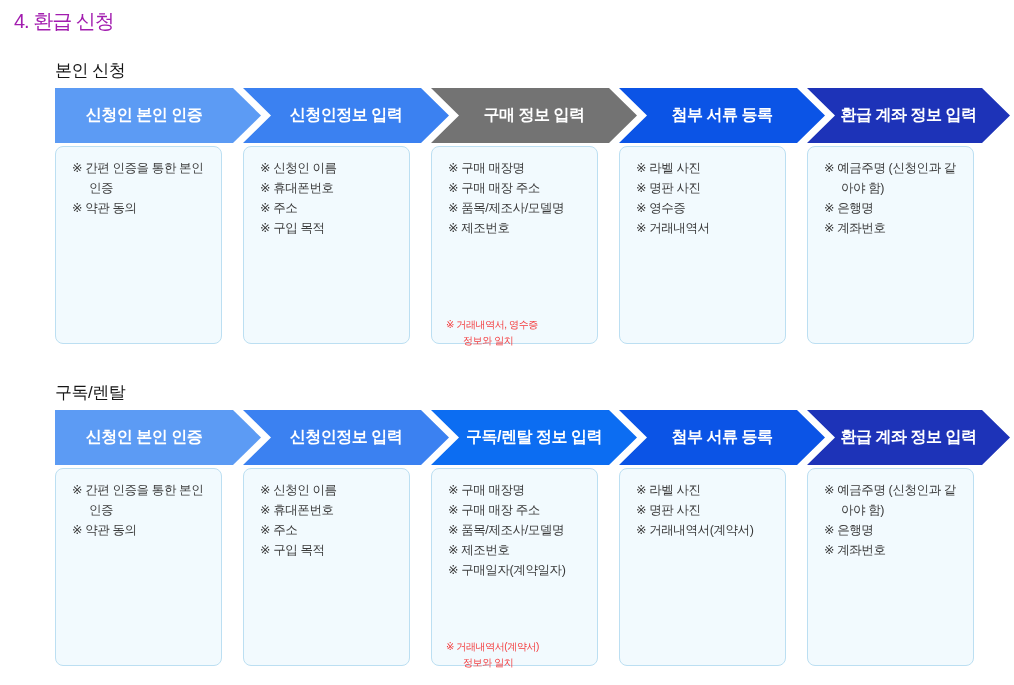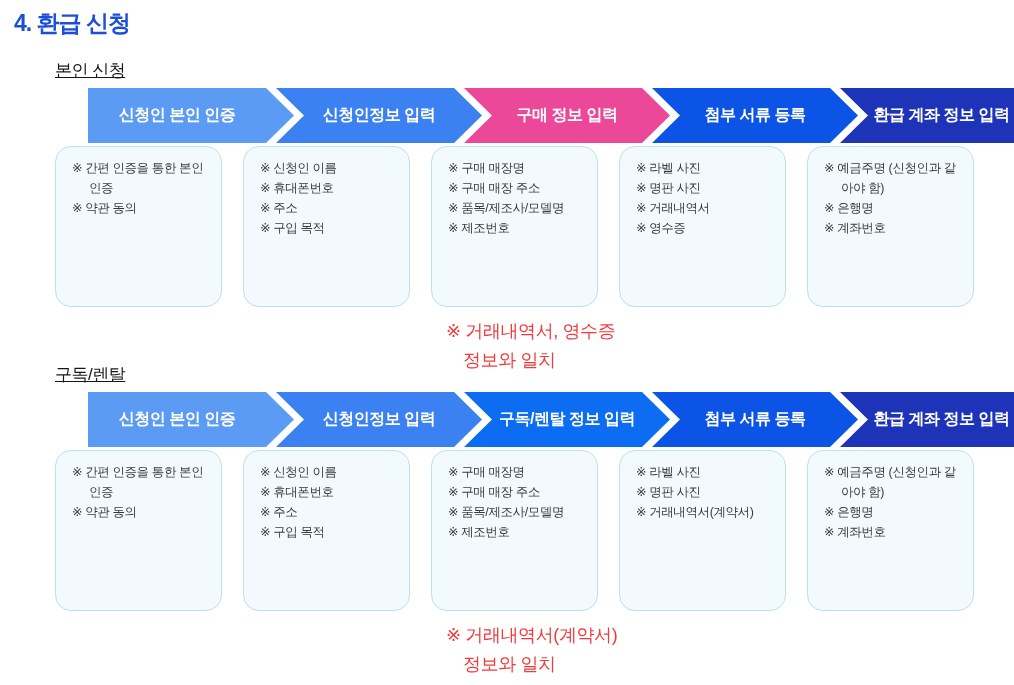--- a/index.html
+++ b/index.html
@@ -3,75 +3,74 @@
 <meta charset="utf-8">
 <style>
   * { margin:0; padding:0; box-sizing:border-box; }
   html,body { background:#ffffff; }
   .canvas {
     position:relative; width:1014px; height:685px; background:#ffffff;
     font-family:"Liberation Sans","DejaVu Sans",sans-serif; overflow:hidden;
   }
   .page-title {
     position:absolute; left:14px; top:8px;
-    font-size:23px; font-weight:bold; color:#1d4ed8; letter-spacing:-1px;
+    font-size:20px; font-weight:normal; color:#a21caf; letter-spacing:-1px;
   }
   .flow-section { position:absolute; left:55px; width:959px; height:300px; }
   .section-label {
     position:absolute; top:0; left:0;
-    font-size:17px; color:#161616; letter-spacing:-0.5px;text-decoration:underline;
+    font-size:17px; color:#161616; letter-spacing:-0.5px;
   }
   .flow { position:absolute; top:29px; left:0; height:55px; width:959px; }
   .arrow {
     position:absolute; top:0; height:55px; width:206px;
     display:flex; align-items:center; justify-content:center;
     padding-left:28px; padding-right:28px;
     clip-path: polygon(0 0, calc(100% - 28px) 0, 100% 50%, calc(100% - 28px) 100%, 0 100%, 28px 50%);
     filter: drop-shadow(0 2px 2px rgba(40,90,180,0.28));
-    margin-left: 33px;
   }
   .arrow.first {
     padding-left:0;
     clip-path: polygon(0 0, calc(100% - 28px) 0, 100% 50%, calc(100% - 28px) 100%, 0 100%);
   }
   .arrow.last { width:203px; }
   .arrow span {
     color:#ffffff; font-size:16px; font-weight:bold; letter-spacing:-0.5px;
     white-space:nowrap;
   }
   .boxes { position:absolute; top:87px; left:0; height:161px; width:959px; }
   .box {
-    position:absolute; top:0; width:167px; height:161px;
-    background:#F2FAFE; border:1px solid #BCDFF2; border-radius:16px;
+    position:absolute; top:0; width:167px; height:198px;
+    background:#F2FAFE; border:1px solid #BCDFF2; border-radius:8px;
     padding:11px 8px 8px 16px;
     font-size:12.5px; color:#3a3a3a; line-height:1.6; letter-spacing:-0.4px;
   }
   .item { padding-left:17px; text-indent:-17px; }
   .note {
     position:absolute; top:258px; left:391px; width:210px;
-    font-size:18px; color:#F4393B; line-height:1.6; letter-spacing:-0.4px;
+    font-size:10px; color:#F4393B; line-height:1.6; letter-spacing:-0.4px;
     padding-left:17px; text-indent:-17px;
   }
 </style>
 </head>
 <body>
 
 <div class="canvas">
   <h1 class="page-title">4. 환급 신청</h1>
 
   <section class="flow-section" id="section-0" style="top:59px">
     <div class="section-label">본인 신청</div>
     <div class="flow">
         <div class="arrow first" style="left: 0px; background: rgb(92, 155, 244);">
           <span>신청인 본인 인증</span>
         </div>
         <div class="arrow" style="left: 188px; background: rgb(59, 129, 241);">
           <span>신청인정보 입력</span>
         </div>
-        <div class="arrow" style="left: 376px; background: #ec4899;">
+        <div class="arrow" style="left: 376px; background: #737373;">
           <span>구매 정보 입력</span>
         </div>
         <div class="arrow" style="left: 564px; background: rgb(11, 84, 230);">
           <span>첨부 서류 등록</span>
         </div>
         <div class="arrow last" style="left: 752px; background: rgb(29, 51, 184);">
           <span>환급 계좌 정보 입력</span>
         </div>
       </div>
     <div class="boxes">
@@ -87,33 +86,33 @@
         </div>
         <div class="box" style="left: 376px;">
           <div class="item">※ 구매 매장명</div>
           <div class="item">※ 구매 매장 주소</div>
           <div class="item">※ 품목/제조사/모델명</div>
           <div class="item">※ 제조번호</div>
         </div>
         <div class="box" style="left: 564px;">
           <div class="item">※ 라벨 사진</div>
           <div class="item">※ 명판 사진</div>
+          <div class="item">※ 영수증</div>
           <div class="item">※ 거래내역서</div>
-          <div class="item">※ 영수증</div>
         </div>
         <div class="box" style="left: 752px;">
           <div class="item">※ 예금주명 (신청인과 같아야 함)</div>
           <div class="item">※ 은행명</div>
           <div class="item">※ 계좌번호</div>
         </div>
       </div>
     <div class="note"><span>※ 거래내역서, 영수증</span><br><span>정보와 일치</span></div>
   </section>
 
-  <section class="flow-section" id="section-1" style="top:363px">
+  <section class="flow-section" id="section-1" style="top:381px">
     <div class="section-label">구독/렌탈</div>
     <div class="flow">
         <div class="arrow first" style="left: 0px; background: rgb(92, 155, 244);">
           <span>신청인 본인 인증</span>
         </div>
         <div class="arrow" style="left: 188px; background: rgb(59, 129, 241);">
           <span>신청인정보 입력</span>
         </div>
         <div class="arrow" style="left: 376px; background: rgb(12, 109, 242);">
           <span>구독/렌탈 정보 입력</span>
@@ -134,20 +133,21 @@
           <div class="item">※ 신청인 이름</div>
           <div class="item">※ 휴대폰번호</div>
           <div class="item">※ 주소</div>
           <div class="item">※ 구입 목적</div>
         </div>
         <div class="box" style="left: 376px;">
           <div class="item">※ 구매 매장명</div>
           <div class="item">※ 구매 매장 주소</div>
           <div class="item">※ 품목/제조사/모델명</div>
           <div class="item">※ 제조번호</div>
+          <div class="item">※ 구매일자(계약일자)</div>
         </div>
         <div class="box" style="left: 564px;">
           <div class="item">※ 라벨 사진</div>
           <div class="item">※ 명판 사진</div>
           <div class="item">※ 거래내역서(계약서)</div>
         </div>
         <div class="box" style="left: 752px;">
           <div class="item">※ 예금주명 (신청인과 같아야 함)</div>
           <div class="item">※ 은행명</div>
           <div class="item">※ 계좌번호</div>

